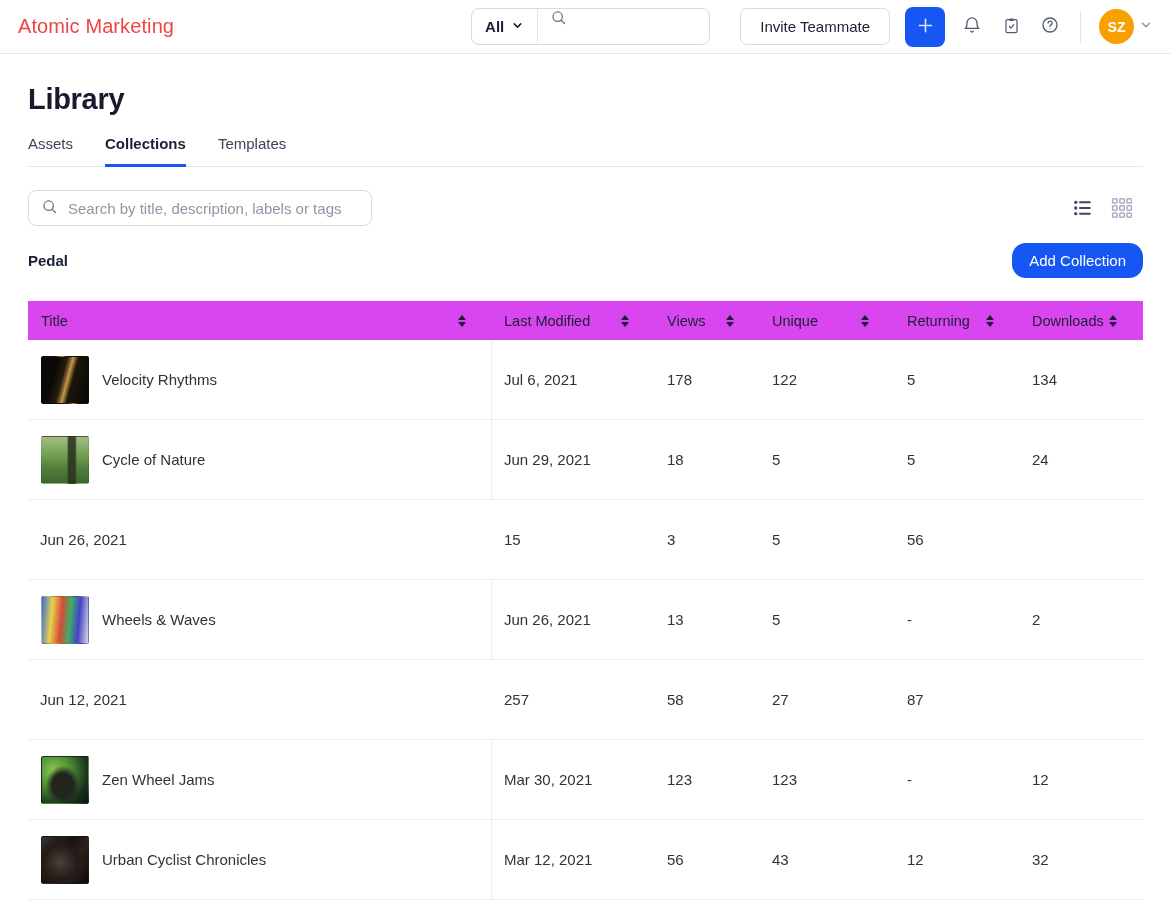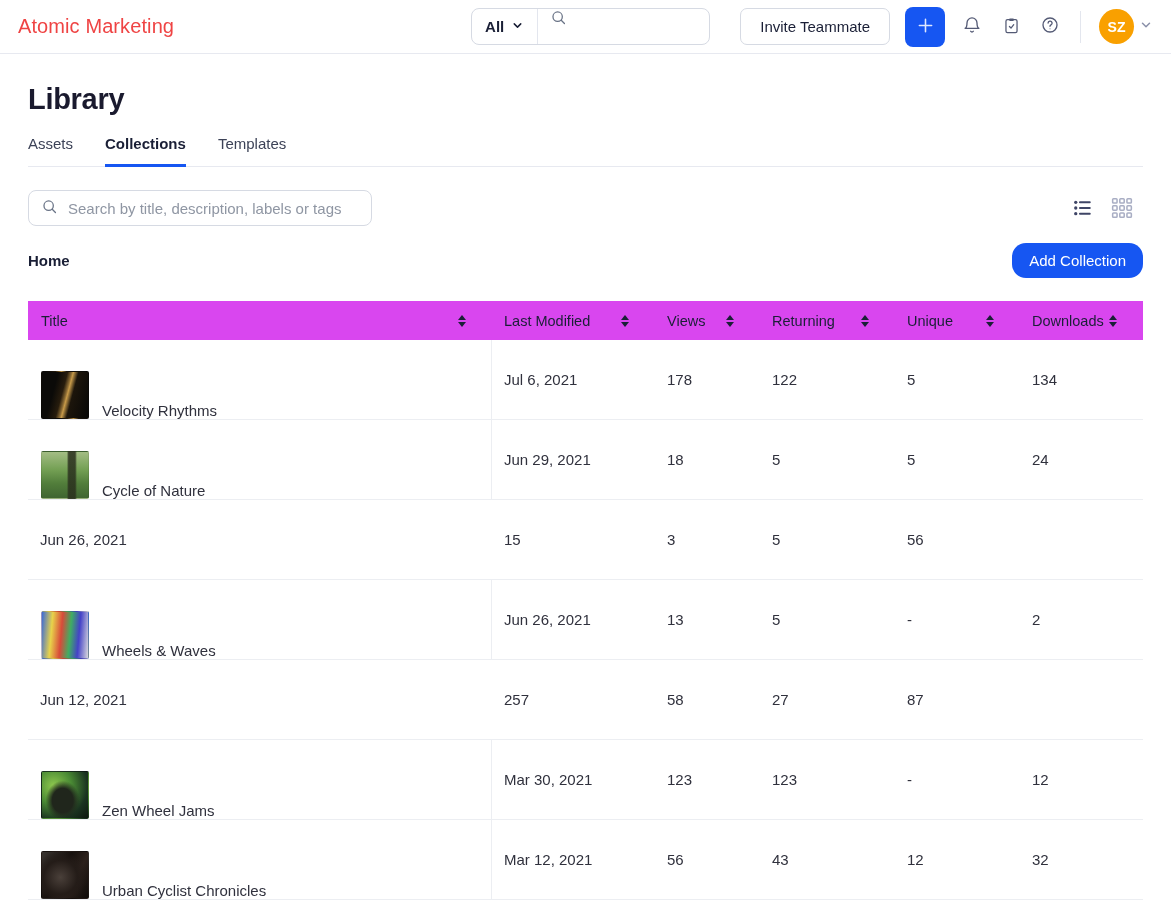--- a/index.html
+++ b/index.html
@@ -62,21 +62,21 @@
     padding: 0 26px 0 12px; font-size: 14.5px; color: #1a1f36; cursor: pointer; }
   .th:first-child { padding-left: 13px; }
   .sort { display: inline-flex; flex-direction: column; gap: 2px; }
   .sort i { display: block; width: 0; height: 0; border-left: 4px solid transparent;
     border-right: 4px solid transparent; }
   .sort .up { border-bottom: 5px solid #1a1f36; }
   .sort .down { border-top: 5px solid #1a1f36; }
 
   .row { height: 80px; border-bottom: 1px solid #eceef2; background: #fff; cursor: pointer; }
   .td { display: flex; align-items: center; padding-left: 12px; font-size: 15px; color: #30313d; }
-  .td.title-cell { gap: 13px; padding-left: 13px; border-right: 1px solid #eceef2; align-items: flex-end; }
+  .td.title-cell { gap: 13px; padding-left: 13px; border-right: 1px solid #eceef2; }
   .thumb { width: 48px; height: 48px; border-radius: 2px; flex: none; border: 1px solid rgba(0,0,0,.08); }
 
   .t1 { background: linear-gradient(105deg, #0b0a08 28%, #271c0d 44%, #8a6a33 51%, #c79a49 54%, #1c150b 63%, #070706 100%); }
   .t2 { background: linear-gradient(90deg, rgba(0,0,0,0) 54%, rgba(42,48,30,.85) 58%, rgba(42,48,30,.85) 72%, rgba(0,0,0,0) 76%),
         linear-gradient(180deg, #a3bd84 0%, #74a054 38%, #527e3b 68%, #3f6531 100%); }
   .t3 { background: linear-gradient(65deg, rgba(0,0,0,0) 34%, #d23b34 36%, #d23b34 43%, rgba(0,0,0,0) 45%),
         linear-gradient(115deg, rgba(0,0,0,0) 52%, #4db3d6 54%, #4db3d6 60%, rgba(0,0,0,0) 62%),
         linear-gradient(180deg, #ececee 0%, #dcdcdf 60%, #c9c9cd 100%); }
   .t4 { background: linear-gradient(95deg, #3a6bd8 0%, #e8d34a 22%, #d84a3a 42%, #3fae62 60%, #4442c8 78%, #d8d8dc 100%); }
   .t5 { background: linear-gradient(180deg, #84aab6 0%, #5d8fa0 42%, #46635a 64%, #2e4236 100%); }
@@ -204,21 +204,21 @@
             <rect x="1.5" y="14.5" width="4" height="4" rx="0.8"></rect>
               <rect x="8" y="14.5" width="4" height="4" rx="0.8"></rect>
               <rect x="14.5" y="14.5" width="4" height="4" rx="0.8"></rect>
           </svg>
         </span>
       </button>
     </div>
   </div>
 
   <div class="home-row">
-    <span class="breadcrumb">Home</span>
+    <span class="breadcrumb">Pedal</span>
     <button class="add-btn">Add Collection</button>
   </div>
 
   <section class="table">
     <div class="thead grid-cols">
       <div class="th">
         <span>Title</span>
         <span class="sort">
             <i class="up"></i>
             <i class="down"></i>
@@ -232,28 +232,28 @@
           </span>
       </div>
       <div class="th">
         <span>Views</span>
         <span class="sort">
             <i class="up"></i>
             <i class="down"></i>
           </span>
       </div>
       <div class="th">
+        <span>Unique</span>
+        <span class="sort">
+            <i class="up"></i>
+            <i class="down"></i>
+          </span>
+      </div>
+      <div class="th">
         <span>Returning</span>
-        <span class="sort">
-            <i class="up"></i>
-            <i class="down"></i>
-          </span>
-      </div>
-      <div class="th">
-        <span>Unique</span>
         <span class="sort">
             <i class="up"></i>
             <i class="down"></i>
           </span>
       </div>
       <div class="th">
         <span>Downloads</span>
         <span class="sort">
             <i class="up"></i>
             <i class="down"></i>

